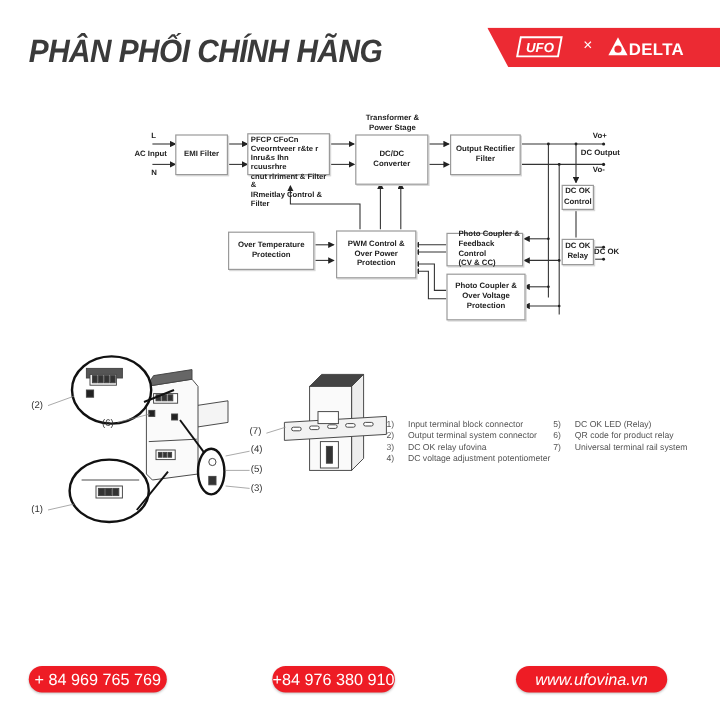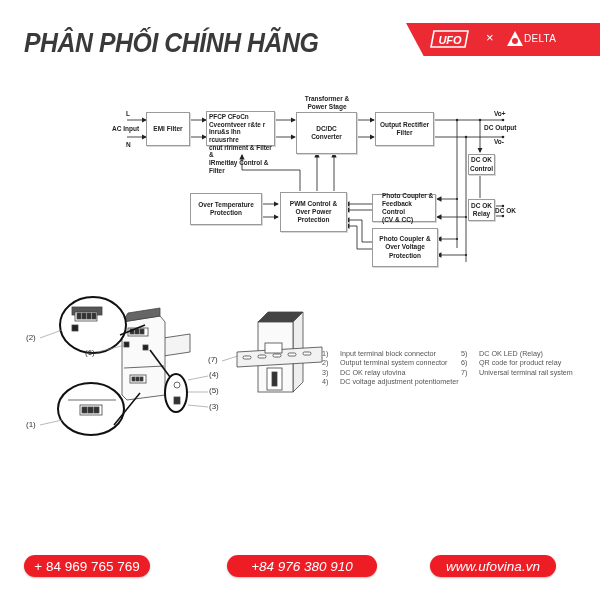--- a/index.html
+++ b/index.html
@@ -2,21 +2,21 @@
 <html><head>
 <meta charset="utf-8">
 <style>
   html, body { margin:0; padding:0; background:#ffffff; }
   body { width:600px; height:600px; position:relative; overflow:hidden; font-family:"Liberation Sans", sans-serif; }
   .title { position:absolute; left:24px; top:28px; font-size:27px; font-weight:bold; font-style:italic; color:#3a3a3a; letter-spacing:-0.5px; white-space:nowrap; transform:scaleX(0.92); transform-origin:left top; }
   .brand-banner { position:absolute; left:406px; top:23px; width:196px; height:33px; background:#ec2a33; clip-path:polygon(0 0,100% 0,100% 100%,9% 100%); }
   .ufo-logo { position:absolute; left:430px; top:29px; width:40px; height:20px; }
   .brand-x { position:absolute; left:486px; top:30px; color:#fff; font-size:13px; }
   .delta-logo { position:absolute; left:506px; top:28px; width:62px; height:22px; }
-  .delta-text { position:absolute; left:524px; top:33px; color:#fff; font-size:10px; font-weight:normal; letter-spacing:0.3px;text-align:center; }
+  .delta-text { position:absolute; left:524px; top:33px; color:#fff; font-size:14px; font-weight:bold; letter-spacing:0.3px;text-align:center; }
   svg.diagram { position:absolute; left:0; top:0; }
   .blk { position:absolute; background:#fff; border:1px solid #9a9a9a; box-shadow:1px 1px 0 #d8d8d8; display:flex; align-items:center; justify-content:center; text-align:center; font-size:6.5px; font-weight:bold; color:#222; line-height:1.25; }
   .lbl { position:absolute; font-size:6.5px; font-weight:bold; color:#222; white-space:nowrap; }
   .pfc { align-items:flex-start; justify-content:flex-start; text-align:left; padding:1px 2px; box-sizing:border-box; font-size:6.4px; line-height:1.2; }
   .legend { position:absolute; font-size:7.2px; color:#555; line-height:9.3px; }
   .legend .row { display:flex; }
   .legend .n { width:18px; }
   .callout { position:absolute; font-size:8px; color:#333; }
   .pill { position:absolute; top:555px; height:22px; border-radius:11px; background:#ee1c25; color:#fff; font-size:13.5px; display:flex; align-items:center; justify-content:center; box-shadow:0 1px 2px rgba(0,0,0,0.25); }
 </style>
@@ -292,15 +292,15 @@
   <div class="row">
       <span class="n">6)</span>
       <span>QR code for product relay</span>
     </div>
   <div class="row">
       <span class="n">7)</span>
       <span>Universal terminal rail system</span>
     </div>
 </div>
 
-<div class="pill" style="left:24px;width:126px;">+ 84 969 765 769</div>
-<div class="pill" style="left:227px;width:150px;font-style:italic;">+84 976 380 910</div>
+<div class="pill" style="left:24px;width:115px;">+ 84 969 765 769</div>
+<div class="pill" style="left:227px;width:102px;">+84 976 380 910</div>
 <div class="pill" style="left:430px;width:126px;font-style:italic;">www.ufovina.vn</div>
 
 </body></html>

